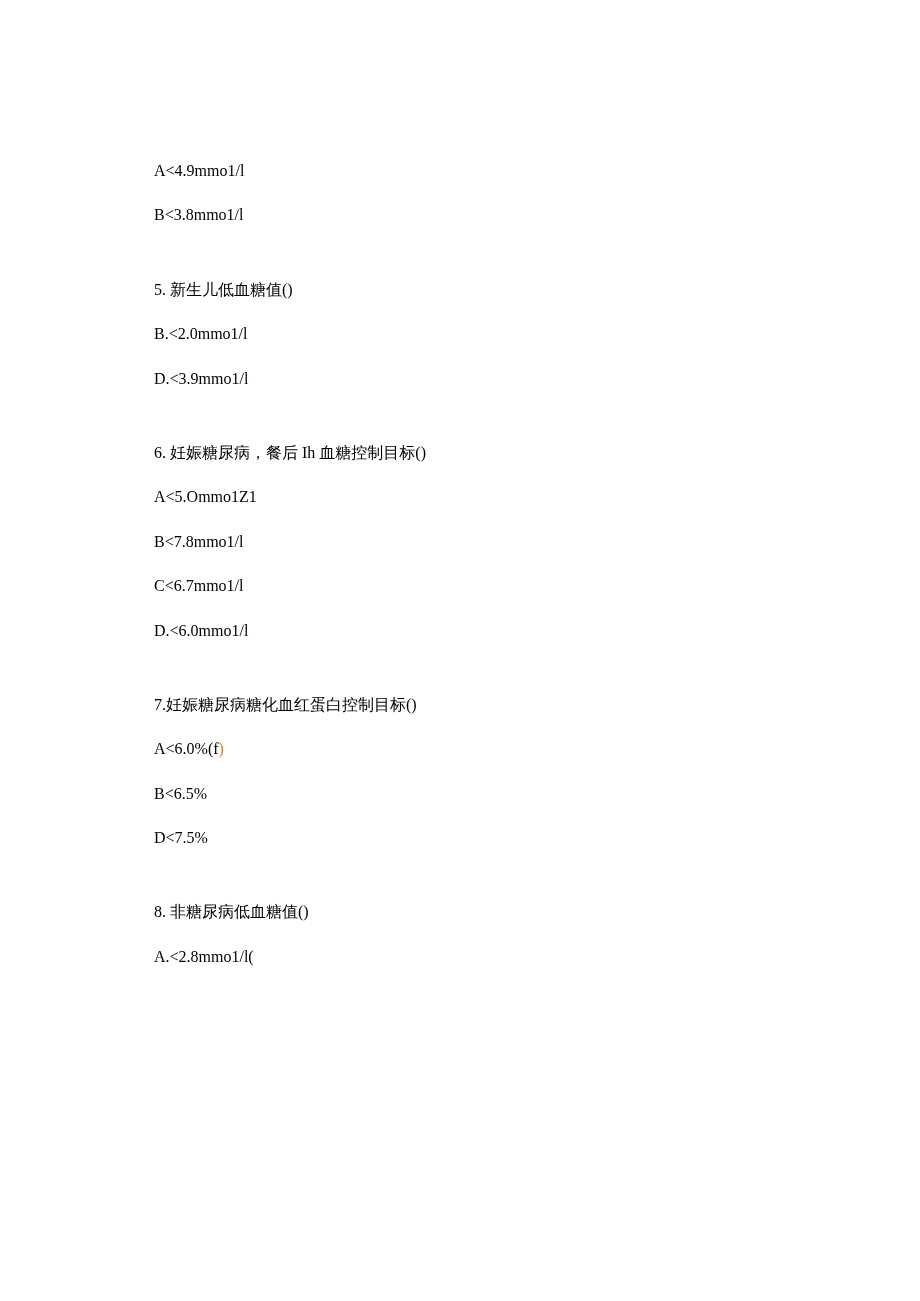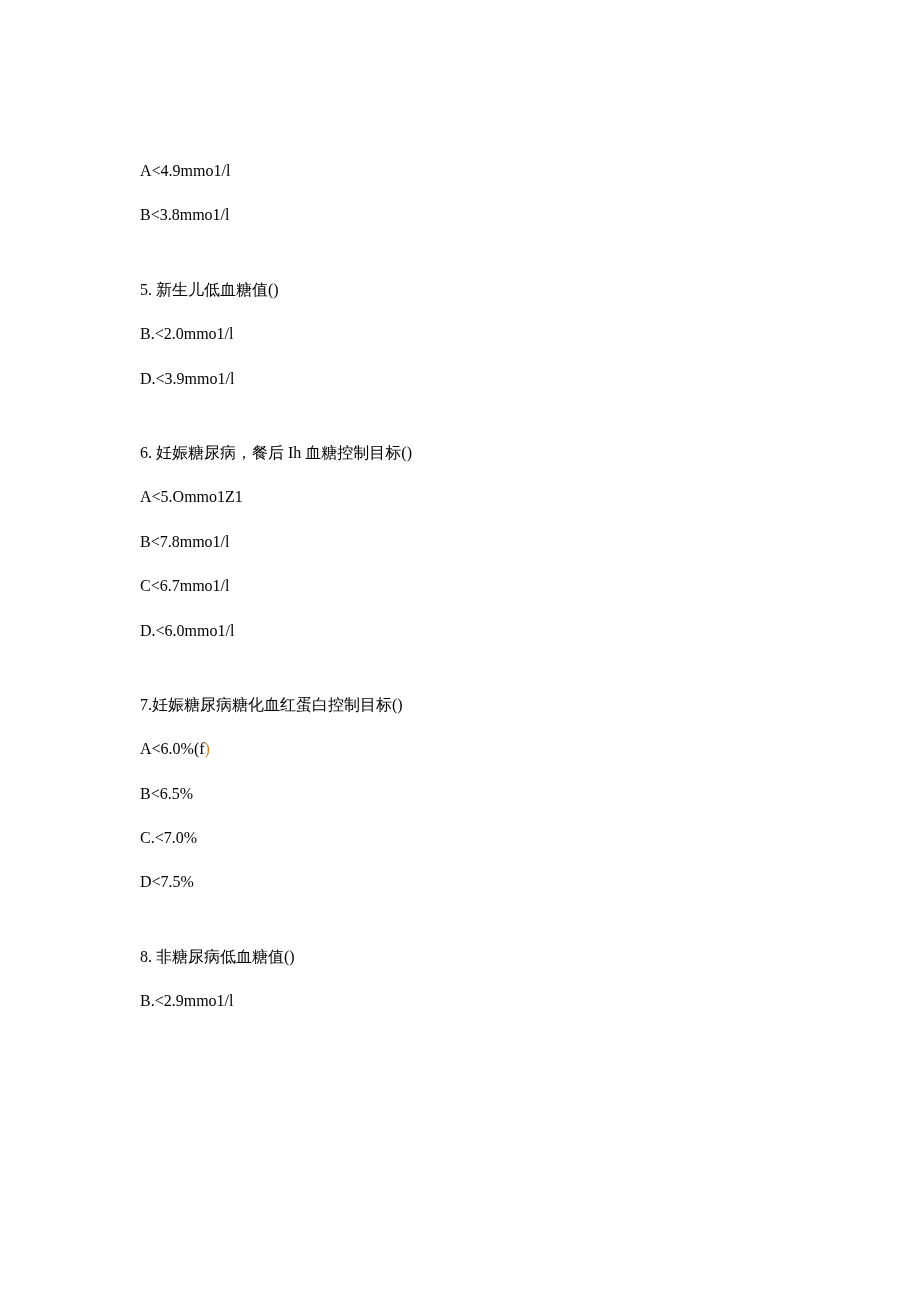--- a/index.html
+++ b/index.html
@@ -12,20 +12,21 @@
     width: 920px;
     height: 1301px;
     position: relative;
   }
   .page {
     padding: 160px 140px 0 140px;
     line-height: 1.4;
   }
   .line {
     margin-bottom: 22px;
+    margin-left: 14px;
   }
   .gap {
     height: 30px;
   }
   .q-num {
     display: inline;
   }
   .orange {
     color: #e08020;
   }
@@ -58,23 +59,22 @@
 
   <div class="gap"></div>
 
   <div class="line">
     <span class="q-num">7</span><span>.</span><span>妊娠糖尿病糖化血红蛋白控制目标()</span>
   </div>
   <div class="line">
     <span>A&lt;6.0%(f</span><span class="orange">)</span>
   </div>
   <div class="line">B&lt;6.5%</div>
-  <div class="line">C.&lt;7.0%</div>
   <div class="line">D&lt;7.5%</div>
 
   <div class="gap"></div>
 
   <div class="line">
     <span class="q-num">8</span><span>. </span><span>非糖尿病低血糖值()</span>
   </div>
-  <div class="line">B.&lt;2.9mmo1/l</div>
+  <div class="line">A.&lt;2.8mmo1/l(</div>
 
 </div>
 
 </body></html>

